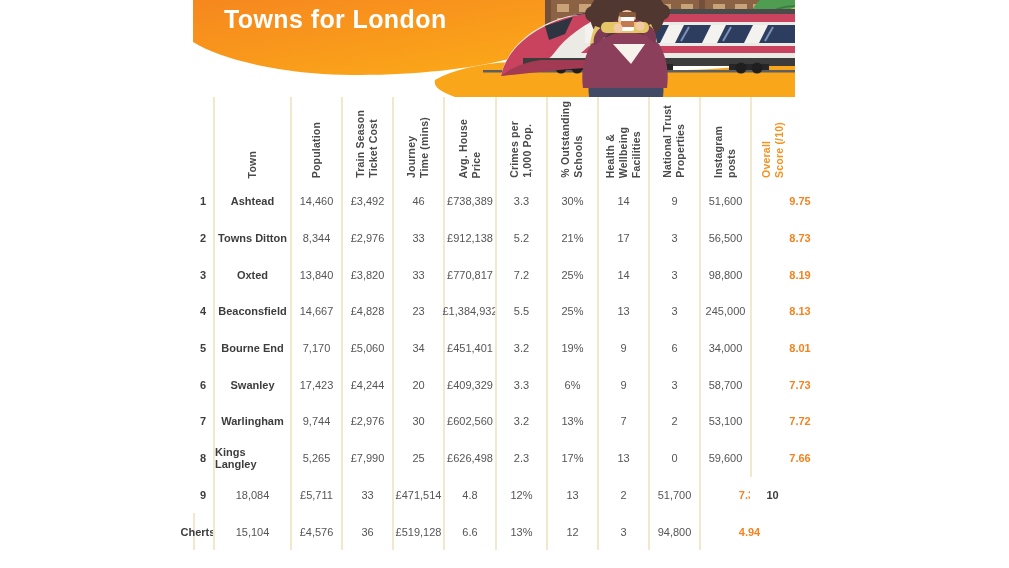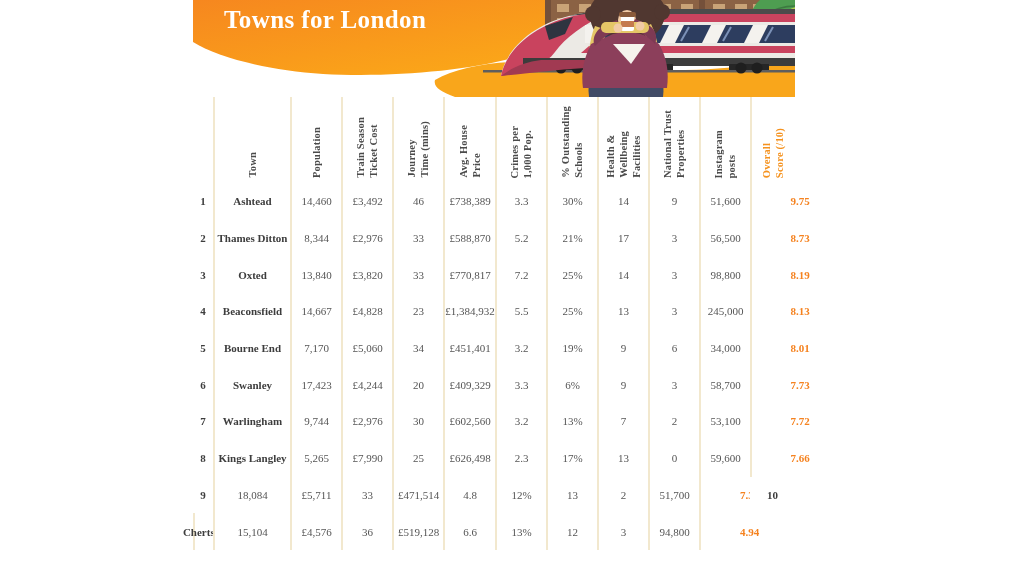--- a/index.html
+++ b/index.html
@@ -1,19 +1,19 @@
 <!DOCTYPE html>
 <html><head>
 <meta charset="utf-8">
 <style>
   * { margin:0; padding:0; box-sizing:border-box; }
   html,body { width:1009px; height:568px; background:#ffffff; overflow:hidden;
               font-family:"Liberation Sans", sans-serif; }
   .canvas { position:relative; width:1009px; height:568px; background:#fff; }
-  .content { position:absolute; left:193px; top:0; width:602px; height:500px;font-family:Liberation Serif, serif; }
+  .content { position:absolute; left:193px; top:0; width:602px; height:500px; }
 
   
   .hero { position:absolute; left:0; top:0; width:602px; height:97px; overflow:hidden; }
   .hero svg { position:absolute; left:0; top:0; }
   .title { position:absolute; left:31px; top:-24px; color:#ffffff; font-weight:bold;
            font-size:25px; line-height:29px; letter-spacing:.4px; white-space:nowrap; }
 
   
   .tbl { position:absolute; left:0; top:97px; width:602px; display:grid;
          grid-template-columns:20px 77px 51px 51px 51px 52px 51px 51px 51px 51px 51px 45px; }
@@ -202,25 +202,25 @@
         <div class="dcell c-ticket sep row-odd">£3,492</div>
         <div class="dcell c-journey sep row-odd">46</div>
         <div class="dcell c-house sep row-odd">£738,389</div>
         <div class="dcell c-crimes sep row-odd">3.3</div>
         <div class="dcell c-schools sep row-odd">30%</div>
         <div class="dcell c-health sep row-odd">14</div>
         <div class="dcell c-trust sep row-odd">9</div>
         <div class="dcell c-instagram sep row-odd">51,600</div>
         <div class="dcell c-overall sep row-odd">9.75</div>
         <div class="dcell c-rank">2</div>
-        <div class="dcell c-town sep">Thames Ditton</div>
+        <div class="dcell c-town sep">Towns Ditton</div>
         <div class="dcell c-population sep">8,344</div>
         <div class="dcell c-ticket sep">£2,976</div>
         <div class="dcell c-journey sep">33</div>
-        <div class="dcell c-house sep">£588,870</div>
+        <div class="dcell c-house sep">£912,138</div>
         <div class="dcell c-crimes sep">5.2</div>
         <div class="dcell c-schools sep">21%</div>
         <div class="dcell c-health sep">17</div>
         <div class="dcell c-trust sep">3</div>
         <div class="dcell c-instagram sep">56,500</div>
         <div class="dcell c-overall sep">8.73</div>
         <div class="dcell c-rank row-odd">3</div>
         <div class="dcell c-town sep row-odd">Oxted</div>
         <div class="dcell c-population sep row-odd">13,840</div>
         <div class="dcell c-ticket sep row-odd">£3,820</div>

